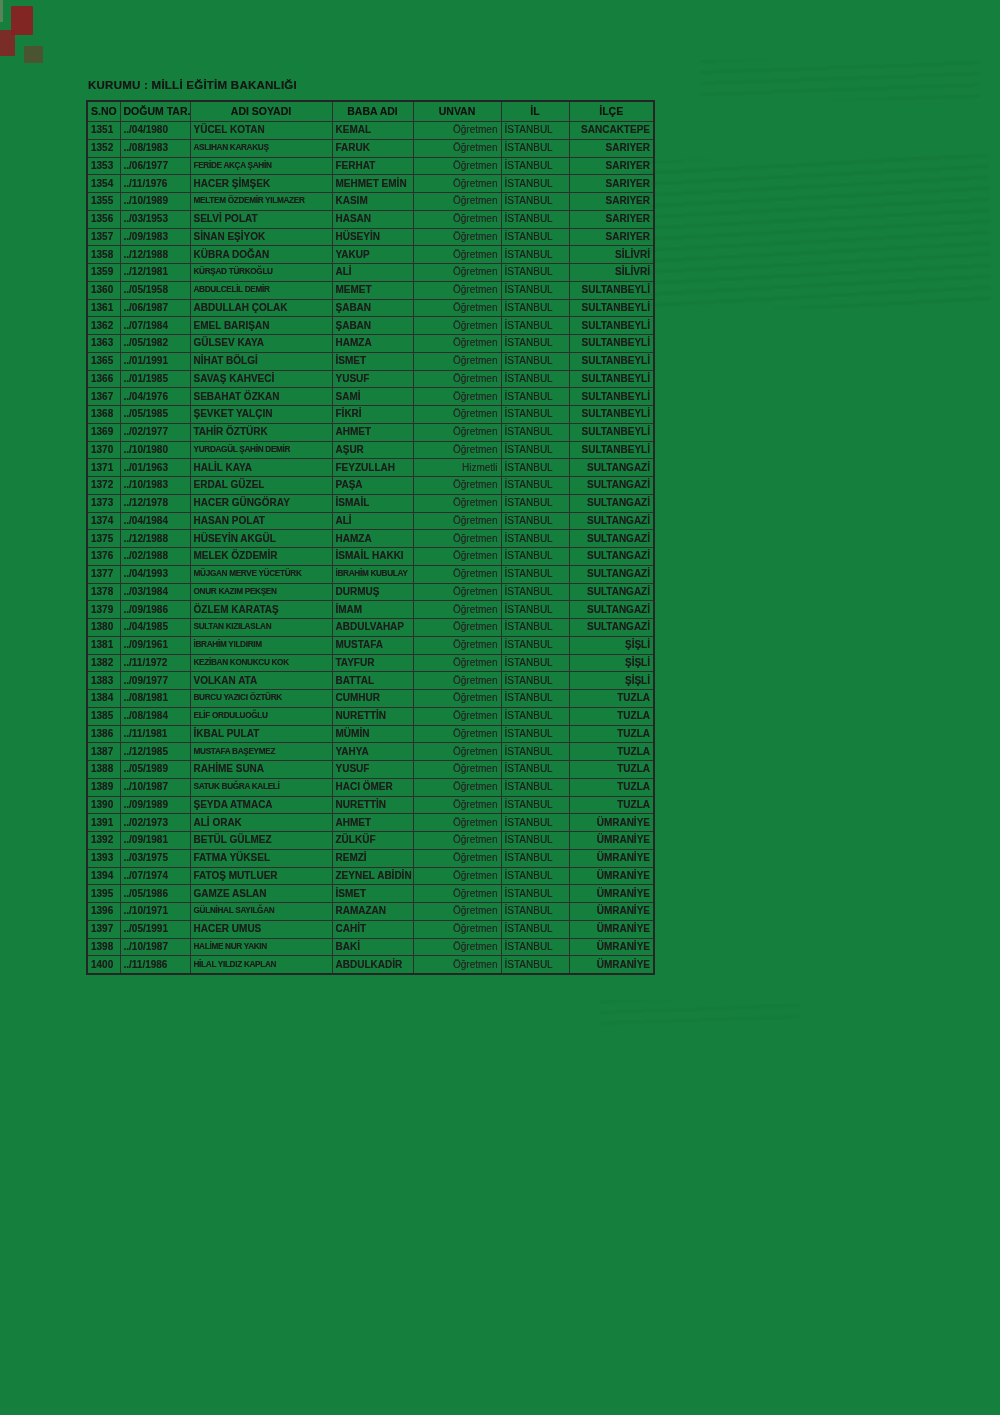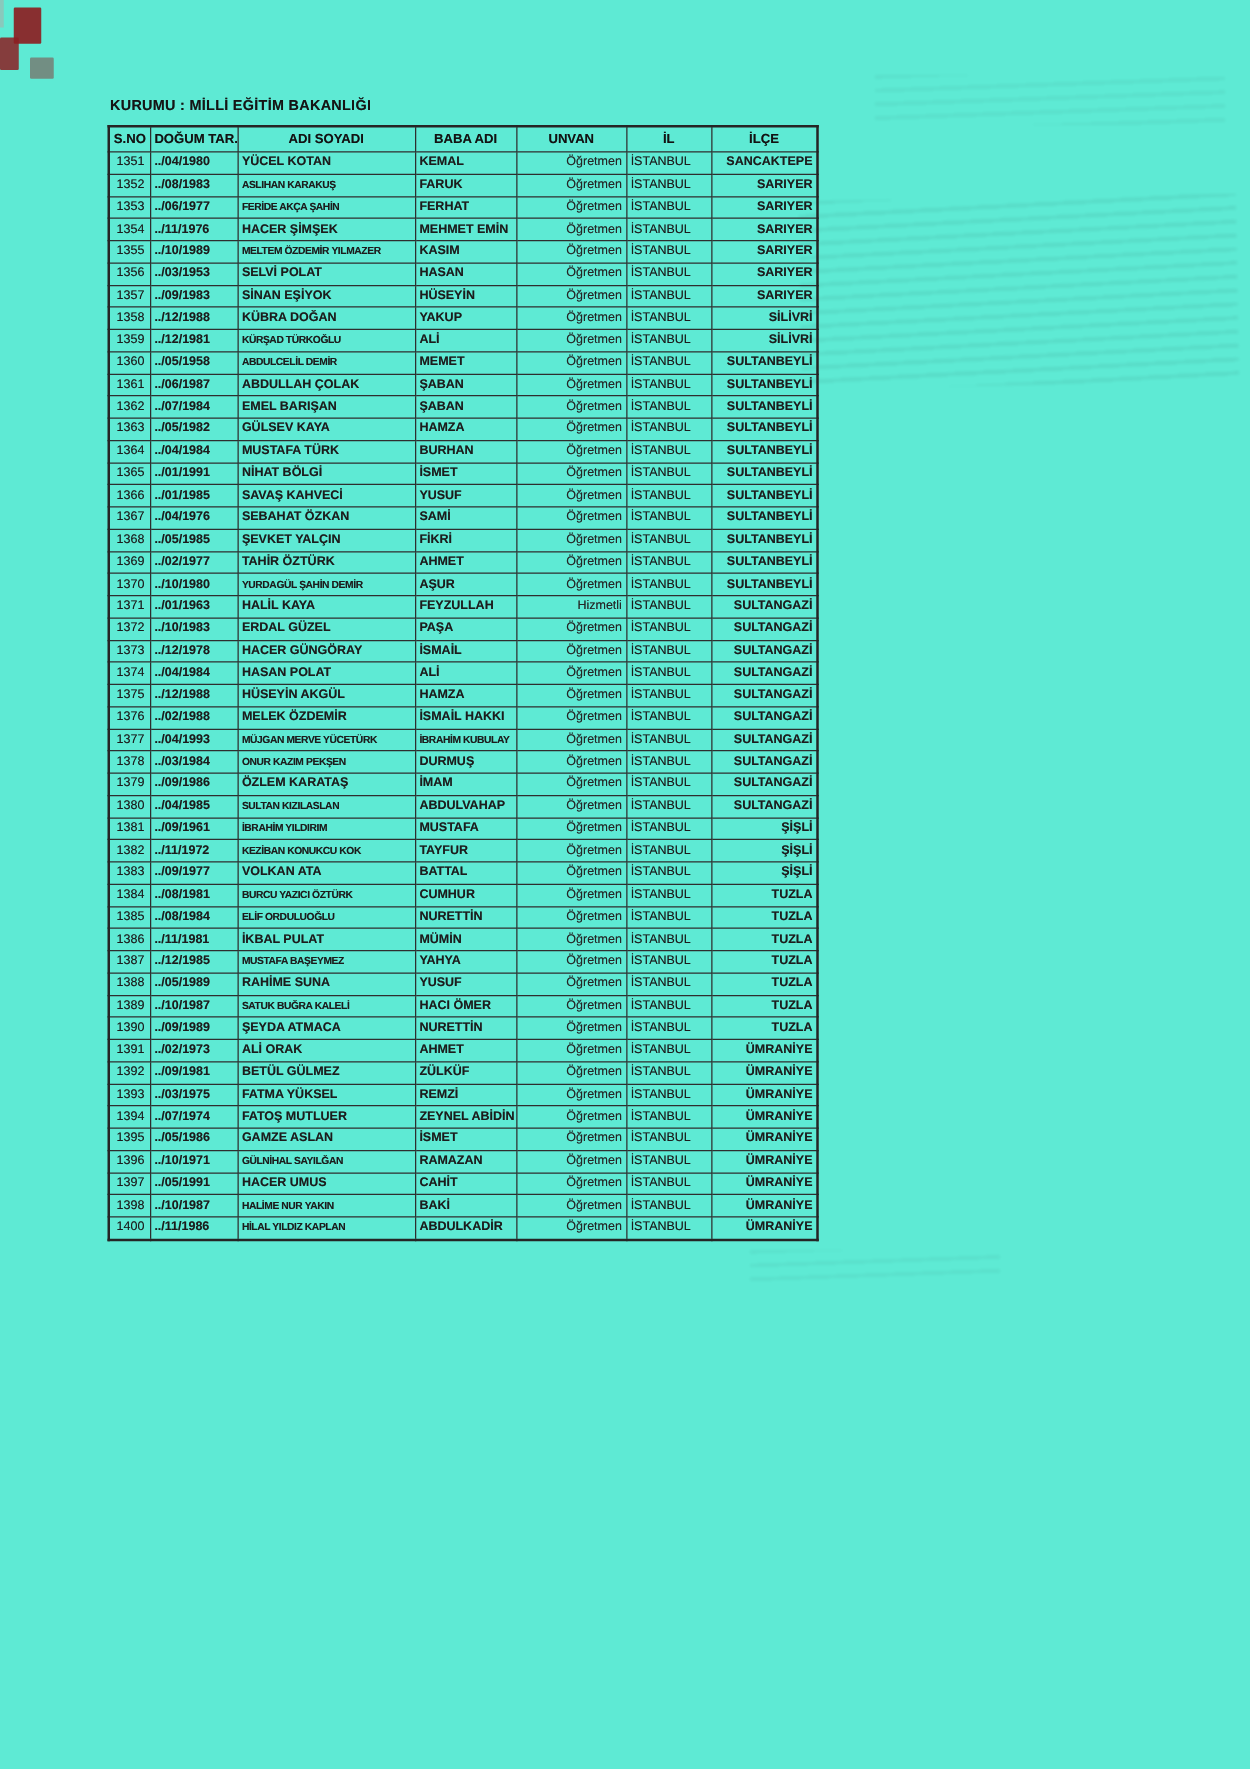--- a/index.html
+++ b/index.html
@@ -12,21 +12,21 @@
     height: 1415px;
     position: relative;
     font-family: "Liberation Sans", sans-serif;
     color: #1e1e1e;
     overflow: hidden;
   }
   
   .page {
     position: absolute;
     inset: 0;
-    background: #5eead4;
+    background: #15803d;
   }
   .scan-mark {
     position: absolute;
     border-radius: 1px;
   }
   .mark-1 { left: 11px; top: 6px;  width: 22px; height: 29px; opacity: .92; }
   .mark-2 { left: 0px;  top: 30px; width: 15px; height: 26px; opacity: .85; }
   .mark-3 { left: 24px; top: 46px; width: 19px; height: 17px; opacity: .45; }
   .edge-line {
     position: absolute;
@@ -92,21 +92,21 @@
   }
   
   col.c0 { width: 33px; }
   col.c1 { width: 70px; }
   col.c2 { width: 142px; }
   col.c3 { width: 81px; }
   col.c4 { width: 88px; }
   col.c5 { width: 68px; }
   col.c6 { width: 85px; }
 
-  .roster td.c0 { text-align: right; font-weight: 400; padding-right: 4px; }
+  .roster td.c0 { text-align: left; font-weight: 700; padding-right: 4px; }
   .roster td.c1 { font-weight: 600; margin-top: 41px; }
   .roster td.c2 { font-weight: 700; }
   .roster td.c3 { font-weight: 700; }
   .roster td.c4 { font-weight: 400; color: #262626; text-align: right; }
   .roster td.c5 { font-weight: 400; }
   .roster td.c6 { font-weight: 700; text-align: right; }
   .roster td.tight { font-size: 8.2px; letter-spacing: -0.3px; }
 </style>
 </head>
 <body>
@@ -257,29 +257,20 @@
         <tr>
           <td class="c0">1363</td>
           <td class="c1">../05/1982</td>
           <td class="c2">GÜLSEV KAYA</td>
           <td class="c3">HAMZA</td>
           <td class="c4">Öğretmen</td>
           <td class="c5">İSTANBUL</td>
           <td class="c6">SULTANBEYLİ</td>
         </tr>
         <tr>
-          <td class="c0">1364</td>
-          <td class="c1">../04/1984</td>
-          <td class="c2">MUSTAFA TÜRK</td>
-          <td class="c3">BURHAN</td>
-          <td class="c4">Öğretmen</td>
-          <td class="c5">İSTANBUL</td>
-          <td class="c6">SULTANBEYLİ</td>
-        </tr>
-        <tr>
           <td class="c0">1365</td>
           <td class="c1">../01/1991</td>
           <td class="c2">NİHAT BÖLGİ</td>
           <td class="c3">İSMET</td>
           <td class="c4">Öğretmen</td>
           <td class="c5">İSTANBUL</td>
           <td class="c6">SULTANBEYLİ</td>
         </tr>
         <tr>
           <td class="c0">1366</td>

